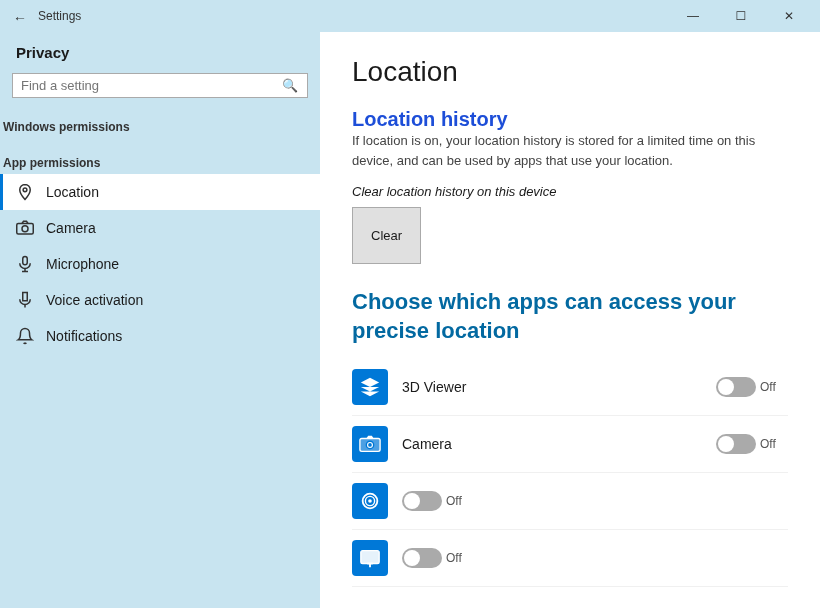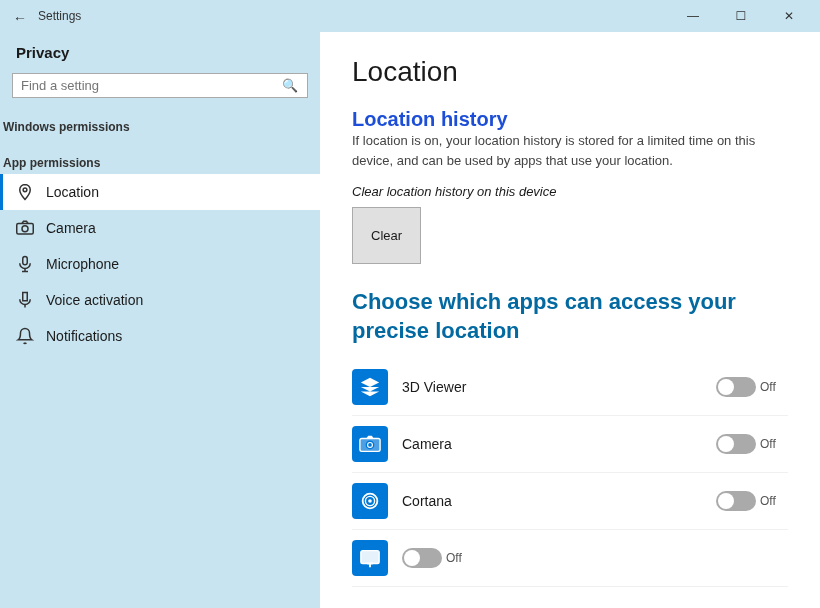--- a/index.html
+++ b/index.html
@@ -274,21 +274,20 @@
     </div>
 
     <div class="app-row">
       <div class="app-icon" style="background:#0078d7;">
         <svg width="22" height="22" viewBox="0 0 24 24" fill="none">
           <circle cx="12" cy="12" r="8" stroke="white" stroke-width="2" fill="none"></circle>
           <circle cx="12" cy="12" r="5" stroke="white" stroke-width="1.5" fill="none"></circle>
           <circle cx="12" cy="12" r="2" fill="white"></circle>
         </svg>
       </div>
-      <span class="app-name">Cortana</span>
       <div class="toggle-container">
         <div class="toggle"></div>
         <span class="toggle-label">Off</span>
       </div>
     </div>
 
     <div class="app-row">
       <div class="app-icon" style="background:#0078d7;">
         <svg width="22" height="22" viewBox="0 0 24 24" fill="white">
           <rect x="2" y="4" width="20" height="14" rx="2" fill="white" opacity="0.9"></rect>

